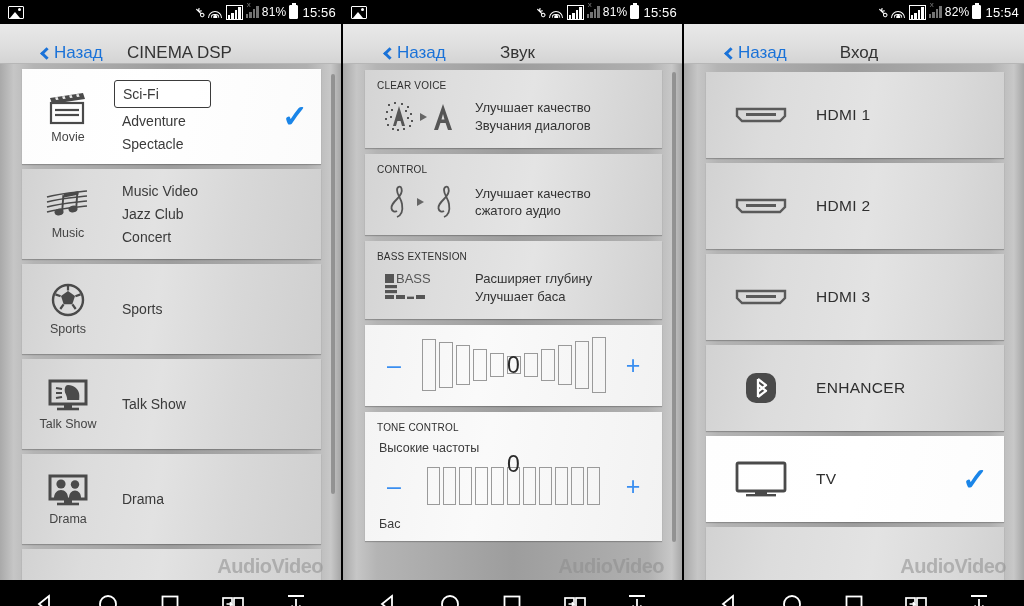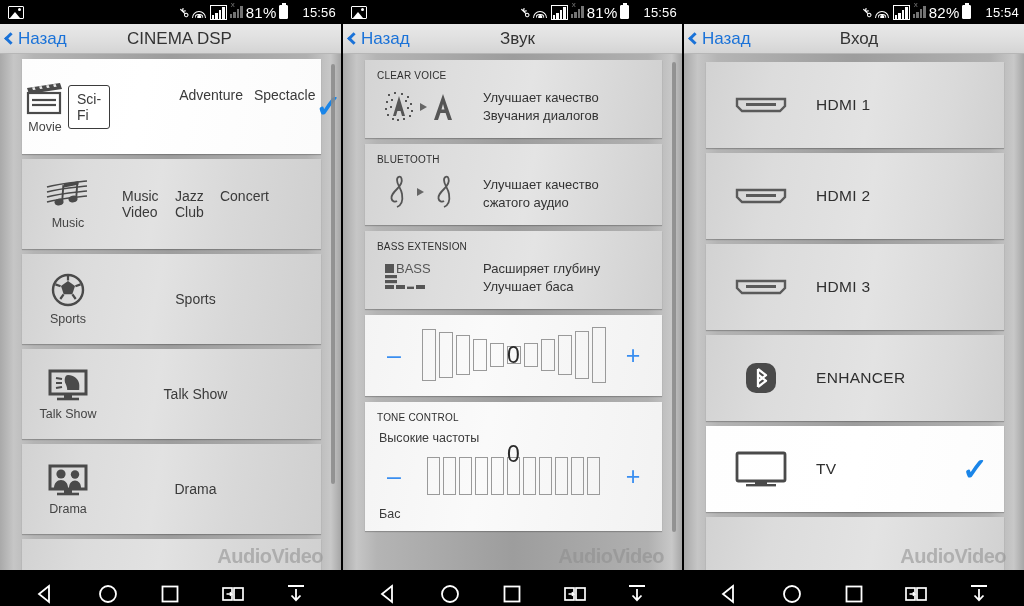--- a/index.html
+++ b/index.html
@@ -56,28 +56,29 @@
   .sim-dim { opacity:.45; position:relative; }
   .sim-dim::after{ content:"x"; position:absolute; top:-5px; left:1px; font-size:8px; line-height:8px; }
   .battery {
     width: 9px; height: 14px; border: 1.6px solid #fff; border-radius: 1px;
     position: relative; background: #fff;
   }
   .battery::before {
     content:""; position:absolute; top:-3.5px; left:2px;
     width:4px; height:2px; background:#fff;
   }
-  .pct { font-size: 15px; }
-  .clock { font-size: 13px; margin-left:11px; }
+  .pct { font-size: 12px; }
+  .clock { font-size: 13px; margin-left:1px; }
 
   
   .appbar {
-    height: 30px; display:flex; align-items:center; position: relative;
+    height: 40px; display:flex; align-items:flex-end; position: relative;
     background: linear-gradient(#e9e9e9,#dedede 60%,#d4d4d4);
     border-bottom: 1px solid #b6b6b6;
+    padding-left: 36px;
   }
   .back { display:flex; align-items:center; color:#1a72d8; padding-left:6px; cursor:pointer; }
   .chev {
     width:9px; height:9px; border-left:3px solid #1a72d8; border-bottom:3px solid #1a72d8;
     transform: rotate(45deg); margin-right: 3px;
   }
   .back-label { font-size: 17px; color:#1a72d8; }
   .apptitle {
     position:absolute; left:0; right:0; text-align:center;
     font-size: 17px; color:#333; pointer-events:none;
@@ -107,21 +108,21 @@
     background: linear-gradient(100deg,#fdfdfd 0%,#ffffff 40%,#fbfbfb 100%);
   }
   .dsp-card.h-movie { height: 95px; }
   .dsp-card.h-music { height: 90px; }
   .dsp-card.h-3  { height: 90px; }
   .dsp-icon-col {
     width: 92px; display:flex; flex-direction:column;
     align-items:center; justify-content:center; gap:4px;
   }
   .dsp-icon-label { font-size: 12.5px; color:#444; }
-  .dsp-opts { flex:1; display:flex; flex-direction:row; justify-content:center; gap:3px; }
+  .dsp-opts { flex:1; display:flex; flex-direction:column; justify-content:center; gap:3px; }
   .dsp-opt { font-size: 14px; color:#3a3a3a; padding: 2px 0 2px 8px; }
   .dsp-opt.boxed {
     border: 1.6px solid #3b3b3b; border-radius: 3px;
     padding: 5px 8px; margin-right: 58px; background: rgba(255,255,255,.55);
   }
   .dsp-check {
     width: 52px; display:flex; align-items:center; justify-content:center;
     color:#1a85e8; font-size: 31px; font-weight: bold;
   }
   .single-opt { font-size: 14px; color:#3a3a3a; padding-left:8px; }
@@ -133,21 +134,21 @@
   .snd-card {
     margin: 0 20px 6px 22px; padding: 9px 0 10px 0;
     background: linear-gradient(100deg,#d4d4d4 0%,#dddddd 25%,#e4e4e4 55%,#d9d9d9 80%,#d0d0d0 100%);
     box-shadow: 0 1px 1px rgba(0,0,0,.22);
   }
   .snd-card.light {
     background: linear-gradient(100deg,#f4f4f4 0%,#fafafa 40%,#f2f2f2 100%);
   }
   .snd-title { font-size: 10px; color:#2e2e2e; padding: 1px 0 8px 12px; letter-spacing:.2px; }
   .snd-title.ru { font-size: 15px; }
-  .snd-body { display:flex; align-items:flex-end; padding: 0 12px 4px 16px; gap: 16px; }
+  .snd-body { display:flex; align-items:center; padding: 0 12px 4px 16px; gap: 8px; }
   .snd-desc { font-size: 13px; color:#333; line-height:1.35; }
   .snd-icon { width: 86px; display:flex; align-items:center; justify-content:flex-start; }
 
   
   .sl-row { display:flex; align-items:center; padding: 0 14px; position:relative; }
   .sl-minus, .sl-plus { color:#3a8ef0; font-size: 25px; width: 30px; text-align:center; line-height:1; }
   .sl-bars { flex:1; display:flex; align-items:center; justify-content:center; gap:3px; height: 62px; }
   .sl-bars i { display:block; border:1px solid #9a9a9a; background:transparent; width: 14px; }
   .sl-bars.tone i { height: 38px; width: 13px; }
   .sl-value {
@@ -455,21 +456,21 @@
               </svg>
             </div>
             <div class="snd-desc">
               <div>Улучшает качество</div>
               <div>Звучания диалогов</div>
             </div>
           </div>
         </div>
 
         <div class="snd-card">
-          <div class="snd-title">BLUETOOTH</div>
+          <div class="snd-title">CONTROL</div>
           <div class="snd-body">
             <div class="snd-icon">
               <svg width="82" height="38" viewBox="0 0 82 38">
                 <g fill="none" stroke="#555" stroke-width="1.8">
                   <path d="M16 34 c5 -2 6 -7 5 -13 c-1 -6 -5 -9 -5 -14 c0 -3.5 3.5 -4.5 4.5 -1.5 c1.2 3.6 -1.5 7.5 -4.5 10.5 c-3.5 3.5 -6 6 -5.5 9.5 c0.4 2.8 3.5 4 5.5 2.6"></path>
                   <path d="M63 34 c5 -2 6 -7 5 -13 c-1 -6 -5 -9 -5 -14 c0 -3.5 3.5 -4.5 4.5 -1.5 c1.2 3.6 -1.5 7.5 -4.5 10.5 c-3.5 3.5 -6 6 -5.5 9.5 c0.4 2.8 3.5 4 5.5 2.6"></path>
                 </g>
                 <path d="M36 15 L43 19 L36 23 Z" fill="#666"></path>
               </svg>
             </div>

